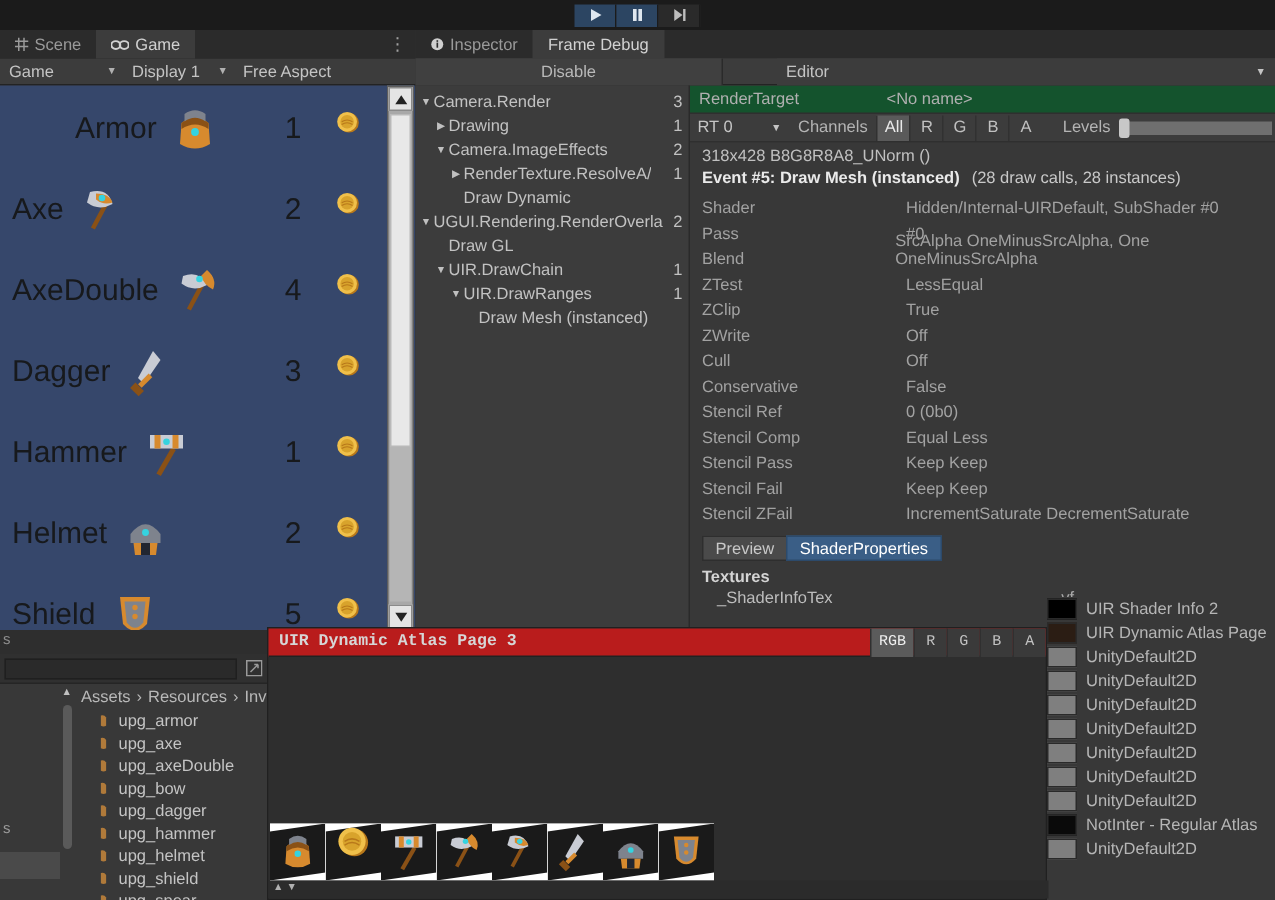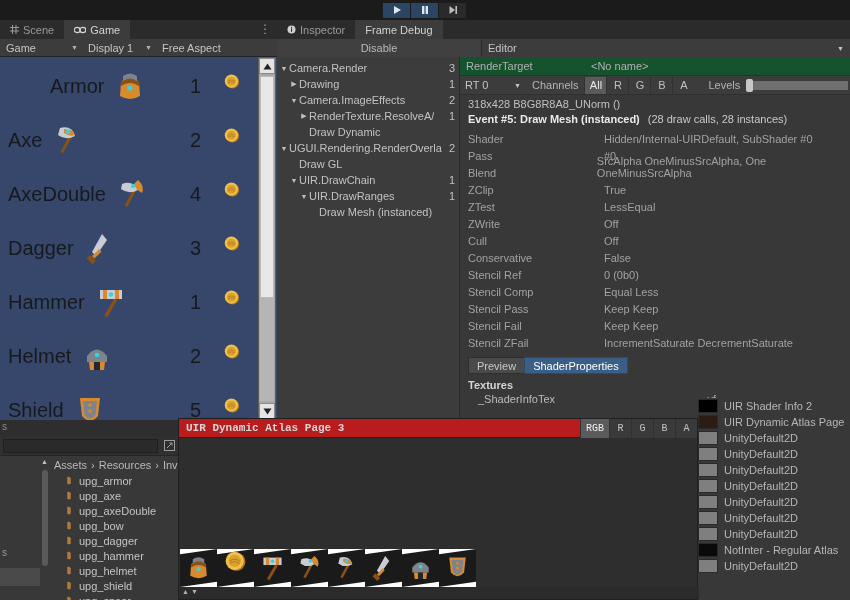--- a/index.html
+++ b/index.html
@@ -94,21 +94,21 @@
   }
   .gv-scroll .track-rest {
     position: absolute; left: 1px; top: 240px; width: 14px; bottom: 18px;
     background: #b5b5b5;
   }
 
   
   #fdPanel { left: 277px; top: 20px; width: 573px; height: 580px; background: #383838; }
   #fdTabs { width: 573px; }
   .fd-toolbar {
-    height: 18px; display: flex; background: #3c3c3c; border-bottom: 1px solid #232323;
+    height: 18px; display: flex; background: #3c3c3c; border-bottom: 1px solid #232323; gap: 36px;
   }
   .fd-disable {
     width: 205px; height: 18px; background: #404040;
     display: flex; align-items: center; justify-content: center;
     color: #b9b9b9; border-right: 1px solid #2a2a2a;
   }
   .fd-editor {
     flex: 1; height: 18px; background: #3c3c3c; display: flex; align-items: center;
     padding: 0 6px; color: #c4c4c4; position: relative;
   }
@@ -604,26 +604,26 @@
             </div>
             <div class="kv">
               <div class="k">Pass</div>
               <div class="v">#0</div>
             </div>
             <div class="kv">
               <div class="k">Blend</div>
               <div class="v">SrcAlpha OneMinusSrcAlpha, One OneMinusSrcAlpha</div>
             </div>
             <div class="kv">
+              <div class="k">ZTest</div>
+              <div class="v">LessEqual</div>
+            </div>
+            <div class="kv">
               <div class="k">ZClip</div>
               <div class="v">True</div>
-            </div>
-            <div class="kv">
-              <div class="k">ZTest</div>
-              <div class="v">LessEqual</div>
             </div>
             <div class="kv">
               <div class="k">ZWrite</div>
               <div class="v">Off</div>
             </div>
             <div class="kv">
               <div class="k">Cull</div>
               <div class="v">Off</div>
             </div>
             <div class="kv">

